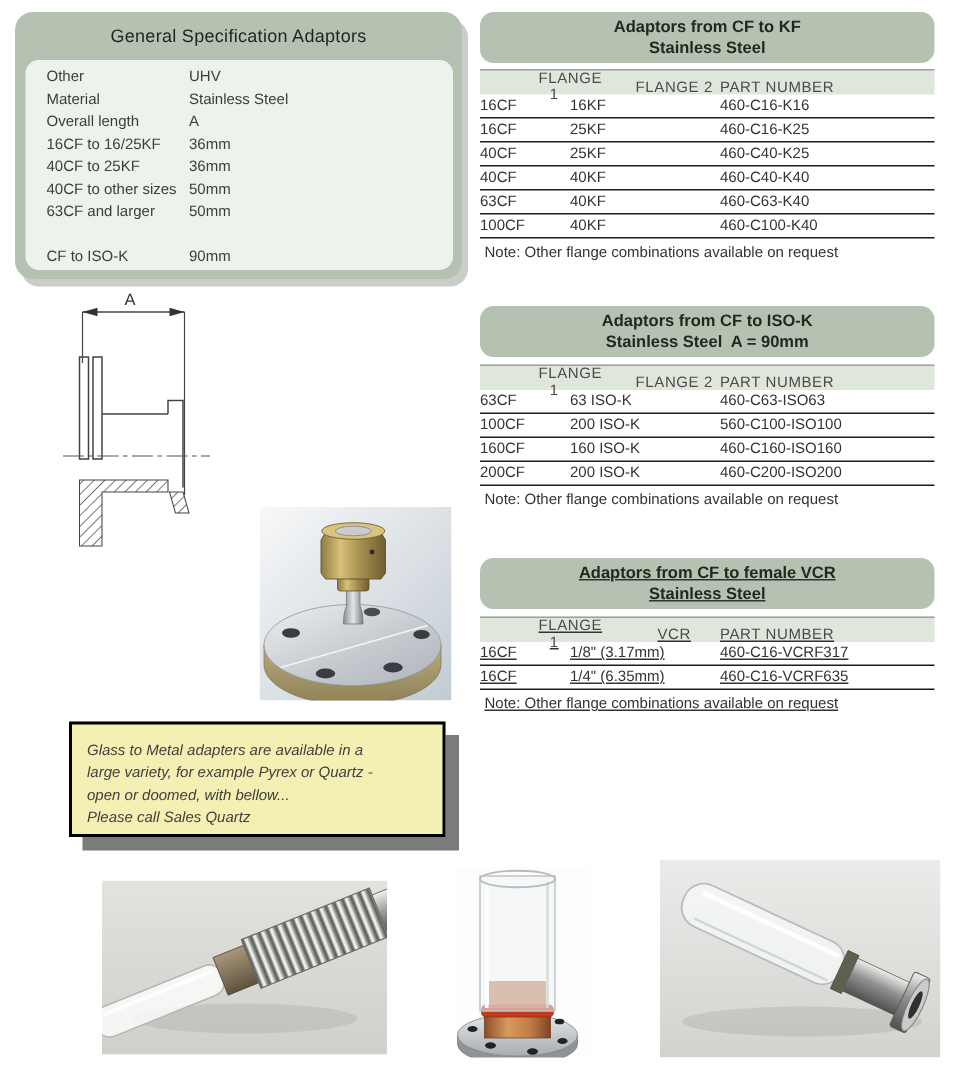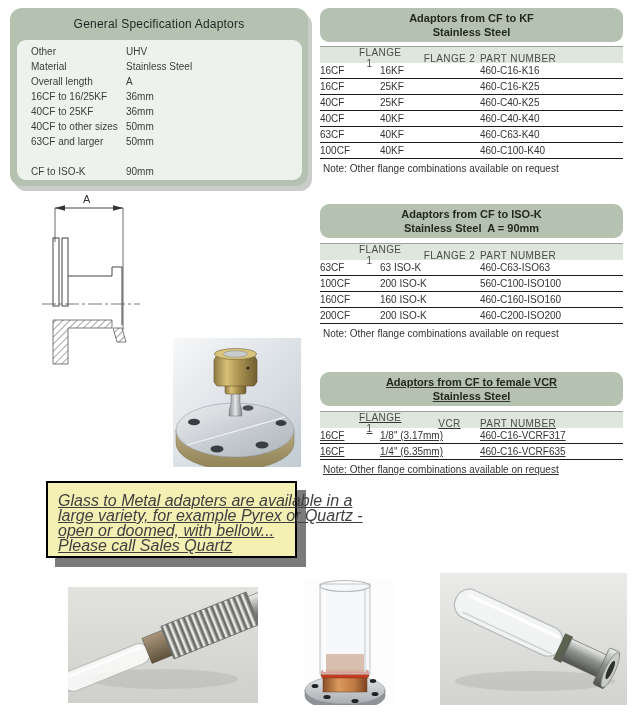--- a/index.html
+++ b/index.html
@@ -44,21 +44,21 @@
     height:15px;border-bottom:1px solid #1c1c1c;font-size:10px;color:#333;
   }
   .trow span:nth-child(1),.trow span:nth-child(2){text-align:left;}
   .tnote{margin-top:4px;font-size:10px;color:#333;padding-left:3px;}
   
   .note-box{
     position:absolute;left:46px;top:481px;width:251px;height:77px;box-sizing:border-box;
     background:#f4efb3;border:2px solid #000;box-shadow:9px 9px 0 #7b7b7b;
     padding:10px 10px 0 10px;
   }
-  .note-line{font-size:16px;font-style:italic;color:#3f3f3f;line-height:15px;white-space:nowrap;text-decoration:underline;}
+  .note-line{font-size:10px;font-style:italic;color:#3f3f3f;line-height:15px;white-space:nowrap;}
   
   .photo{position:absolute;margin:0;}
   .photo svg{display:block;}
   .photo-flange{left:173px;top:338px;width:128px;height:129px;}
   .photo-bellows{left:68px;top:587px;width:190px;height:116px;}
   .photo-copper{left:303px;top:578px;width:91px;height:127px;}
   .photo-glasskf{left:440px;top:573px;width:187px;height:132px;}
 </style>
 </head>
 <body>

